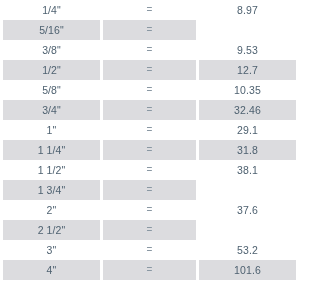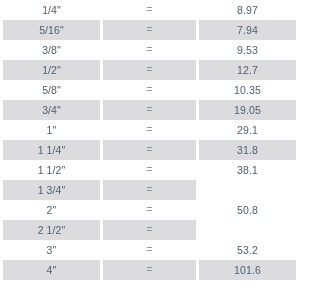--- a/index.html
+++ b/index.html
@@ -73,21 +73,20 @@
       <div class="cell cell-equals">
         <span class="eq">=</span>
       </div>
       <div class="cell cell-value">8.97</div>
     </div>
     <div class="row shaded">
       <div class="cell cell-fraction">5/16"</div>
       <div class="cell cell-equals">
         <span class="eq">=</span>
       </div>
-      <div class="cell cell-value">7.94</div>
     </div>
     <div class="row plain">
       <div class="cell cell-fraction">3/8"</div>
       <div class="cell cell-equals">
         <span class="eq">=</span>
       </div>
       <div class="cell cell-value">9.53</div>
     </div>
     <div class="row shaded">
       <div class="cell cell-fraction">1/2"</div>
@@ -101,21 +100,21 @@
       <div class="cell cell-equals">
         <span class="eq">=</span>
       </div>
       <div class="cell cell-value">10.35</div>
     </div>
     <div class="row shaded">
       <div class="cell cell-fraction">3/4"</div>
       <div class="cell cell-equals">
         <span class="eq">=</span>
       </div>
-      <div class="cell cell-value">19.05</div>
+      <div class="cell cell-value">32.46</div>
     </div>
     <div class="row plain">
       <div class="cell cell-fraction">1"</div>
       <div class="cell cell-equals">
         <span class="eq">=</span>
       </div>
       <div class="cell cell-value">29.1</div>
     </div>
     <div class="row shaded">
       <div class="cell cell-fraction">1 1/4"</div>
@@ -135,21 +134,21 @@
       <div class="cell cell-fraction">1 3/4"</div>
       <div class="cell cell-equals">
         <span class="eq">=</span>
       </div>
     </div>
     <div class="row plain">
       <div class="cell cell-fraction">2"</div>
       <div class="cell cell-equals">
         <span class="eq">=</span>
       </div>
-      <div class="cell cell-value">50.8</div>
+      <div class="cell cell-value">37.6</div>
     </div>
     <div class="row shaded">
       <div class="cell cell-fraction">2 1/2"</div>
       <div class="cell cell-equals">
         <span class="eq">=</span>
       </div>
     </div>
     <div class="row plain">
       <div class="cell cell-fraction">3"</div>
       <div class="cell cell-equals">

